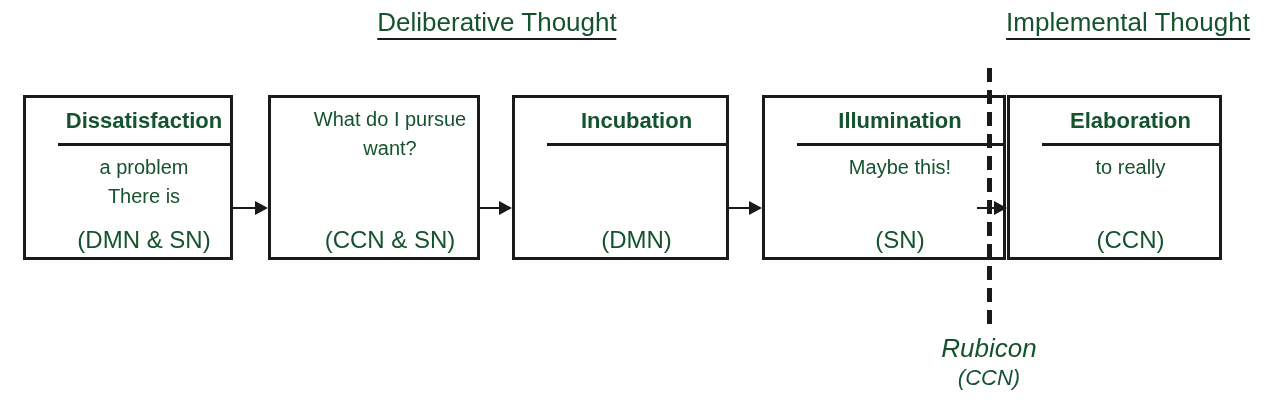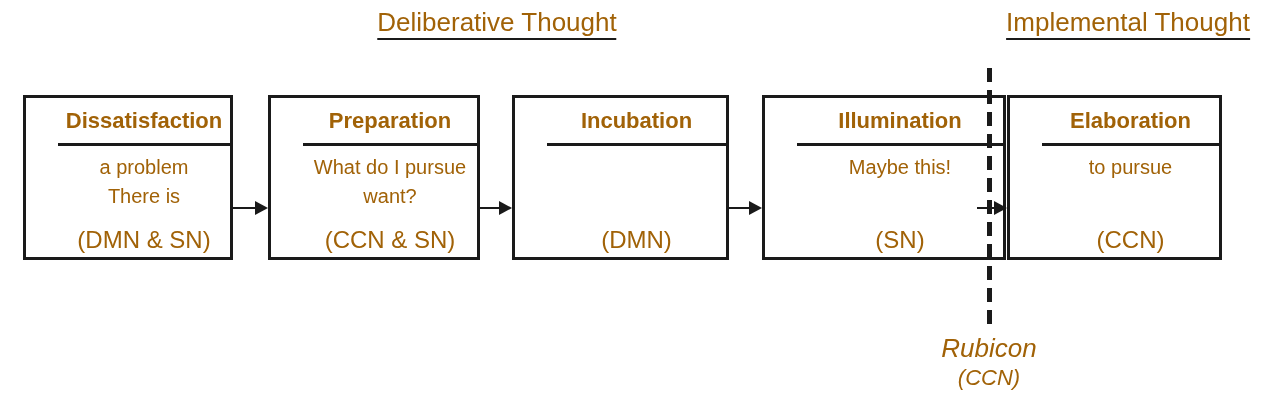--- a/index.html
+++ b/index.html
@@ -6,21 +6,21 @@
     margin: 0;
     padding: 0;
     background: #ffffff;
   }
   .canvas {
     position: relative;
     width: 1280px;
     height: 404px;
     background: #ffffff;
     font-family: "Liberation Sans", sans-serif;
-    color: #a16207;
+    color: #14532d;
     overflow: hidden;
   }
 
   
   .section-title {
     position: absolute;
     top: 7px;
     transform: translateX(-50%);
     font-size: 26px;
     line-height: 30px;
@@ -147,21 +147,20 @@
         <div>a problem</div>
         <div>There is</div>
       </div>
       <div class="network">(DMN &amp; SN)</div>
     </div>
   </div>
 
   <div class="arrow" style="left:233px; width:35px"></div>
 
   <div class="stage" style="left:268px; width:212px">
-    <div class="stage-header">Preparation</div>
     <div class="stage-body">
       <div class="thought">
         <div>What do I pursue</div>
         <div>want?</div>
       </div>
       <div class="network">(CCN &amp; SN)</div>
     </div>
   </div>
 
   <div class="arrow" style="left:480px; width:32px"></div>
@@ -187,21 +186,21 @@
   </div>
 
   <div class="arrow" style="left:977px; width:30px"></div>
 
   <div class="rubicon-line"></div>
 
   <div class="stage" style="left:1007px; width:215px">
     <div class="stage-header">Elaboration</div>
     <div class="stage-body">
       <div class="thought">
-        <div>to pursue</div>
+        <div>to really</div>
       </div>
       <div class="network">(CCN)</div>
     </div>
   </div>
 
   <div class="rubicon-caption">
     <div class="rubicon-label">Rubicon</div>
     <div class="rubicon-network">(CCN)</div>
   </div>
 

